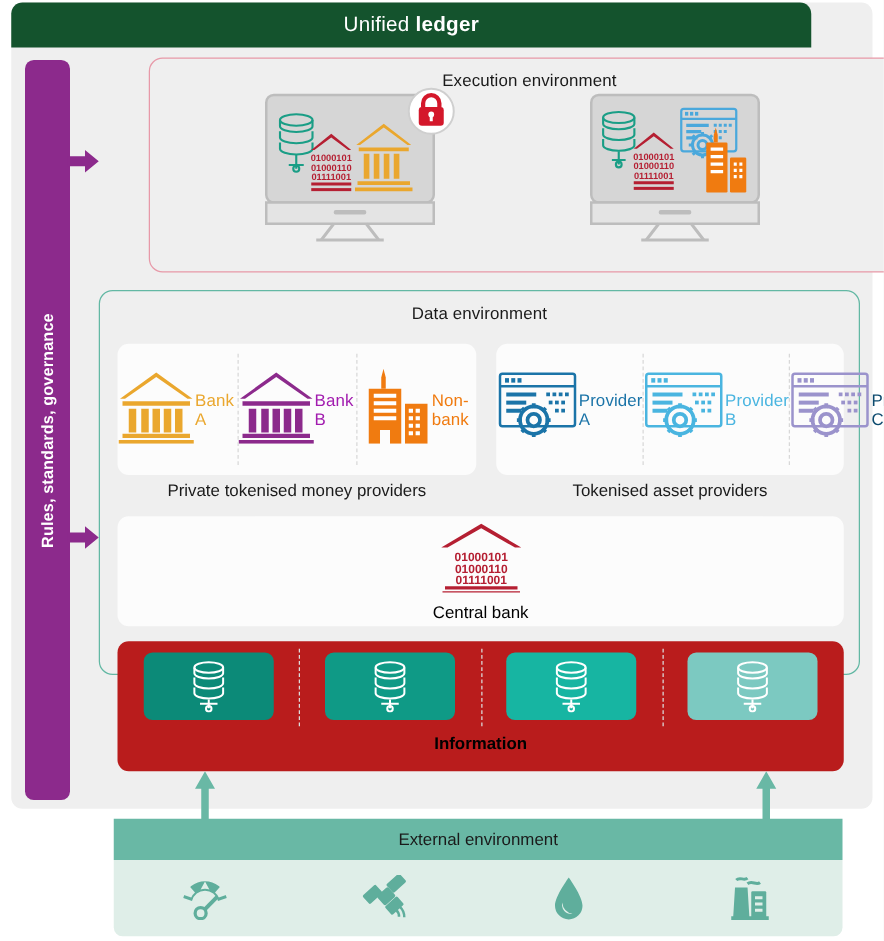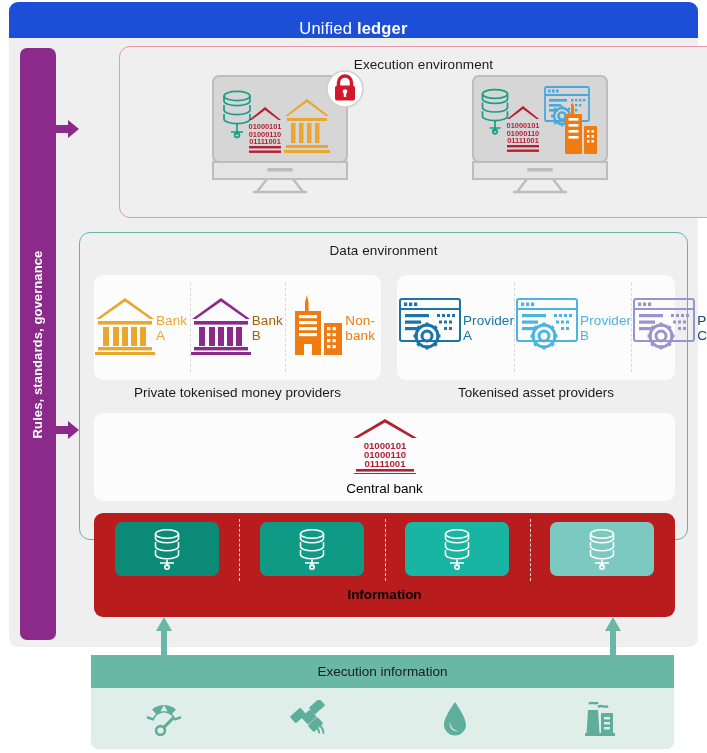--- a/index.html
+++ b/index.html
@@ -15,24 +15,24 @@
   #diagram {
     position: absolute; left: 9px; top: 2px;
     width: 689px; height: 645px;
     background: #efefef;
     border-radius: 9px;
   }
 
   
   #title-bar {
     position: absolute; left: 9px; top: 2px;
-    width: 689px; height: 36px;
-    background: #1d4ed8;
+    width: 640px; height: 36px;
+    background: #14532d;
     border-radius: 9px 9px 0 0;
-    display: flex; align-items: flex-end; justify-content: center;
+    display: flex; align-items: center; justify-content: center;
   }
   #title-bar .t {
     color: #ffffff; font-size: 16.5px; letter-spacing: .2px;
   }
   #title-bar .t b { font-weight: bold; }
 
   
   #gov-rail {
     position: absolute; left: 20px; top: 48px;
     width: 36px; height: 592px;
@@ -360,21 +360,21 @@
             <rect x="9" y="30" width="6" height="19"></rect>
               <rect x="19" y="30" width="6" height="19"></rect>
             <rect x="28" y="30" width="6" height="19"></rect>
               <rect x="37" y="30" width="6" height="19"></rect>
             <rect x="46" y="30" width="6" height="19"></rect>
             <rect x="4" y="50" width="54" height="3.4"></rect>
             <rect x="1" y="55" width="60" height="3"></rect>
           </g>
         </svg>
       </div>
-      <div class="prov-label" style="color:#a16207">Bank B</div>
+      <div class="prov-label" style="color:#a21caf">Bank B</div>
     </div>
     <div class="prov-card">
       <div class="prov-icon">
         <svg width="60" height="60" viewBox="0 0 60 60">
           <g fill="#f07b10">
             <path d="M20 16 v-9 l1.8-7 1.8 7 v9 Z"></path>
             <path d="M10 16 h26 v44 h-9 v-11 h-8 v11 h-9 Z"></path>
             <rect x="39" y="28" width="18" height="32"></rect>
           </g>
           <g fill="#ffffff">
@@ -587,21 +587,21 @@
     </svg>
 </div>
 <div class="up-arrow" id="up-arrow-2">
   <svg width="20" height="58" viewBox="0 0 20 58">
       <path d="M10 0 L18 14 H13 V58 H7 V14 H2 Z" fill="#69b8a5"></path>
     </svg>
 </div>
 
 <div id="ext-info">
   <div id="ext-bar">
-    <span class="t">Execution information</span>
+    <span class="t">External environment</span>
   </div>
   <div id="ext-icons">
     <div class="ext-cell">
       <svg width="42" height="34" viewBox="0 0 42 34">
         <g fill="#5fae9c">
           <path d="M21 3 a18 18 0 0 0 -17.4 13.4 l7 2.3 A11 11 0 0 1 21 10.5 a11 11 0 0 1 10.4 8.2 l7-2.3 A18 18 0 0 0 21 3 Z"></path>
           <path d="M17.5 9.6 l3.5 -6.4 l3.5 6.4 A11 11 0 0 0 21 9 a11 11 0 0 0 -3.5 .6Z" fill="#dfeee8"></path>
           <path d="M29 12 l6 -6.8 a18 18 0 0 1 4 8.4 l-7 2.3 a11 11 0 0 0 -3 -3.9Z" fill="#dfeee8"></path>
           <path d="M13 12 l-6 -6.8 a18 18 0 0 0 -4 8.4 l7 2.3 a11 11 0 0 1 3 -3.9Z" fill="#dfeee8"></path>
           <path d="M30 14 L19.5 24.5 l2.3 2.3 L32 16.3 Z"></path>

